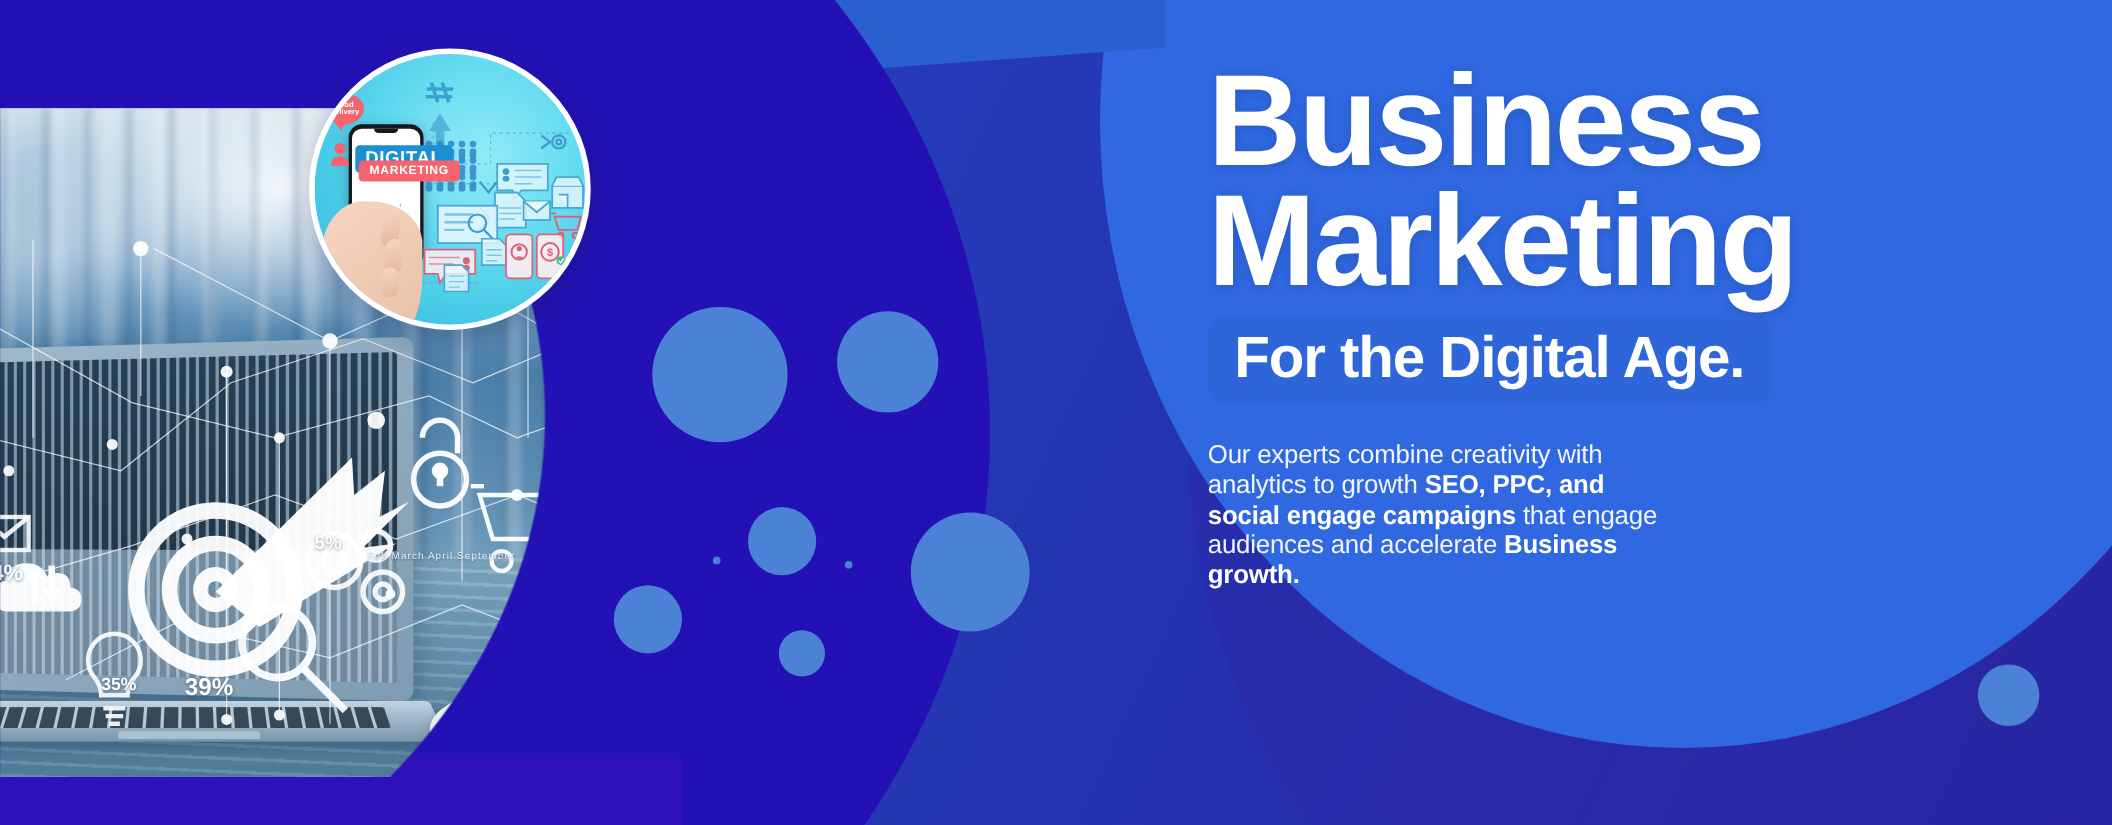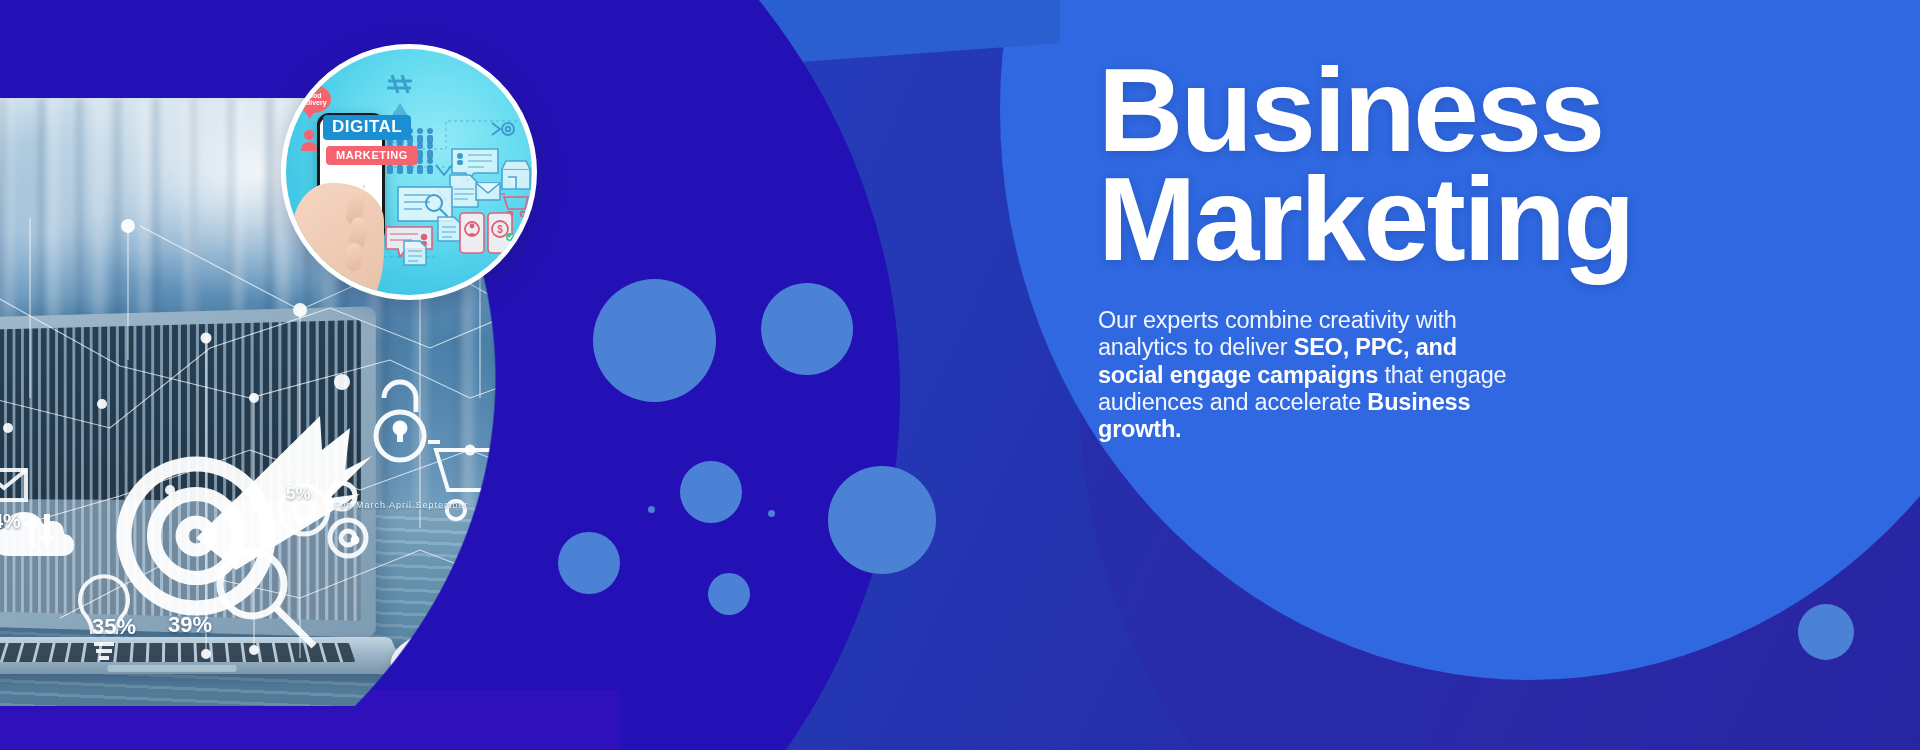--- a/index.html
+++ b/index.html
@@ -188,21 +188,21 @@
     width:22px; height:4px; background:#15181d; border-radius:0 0 4px 4px; z-index:3;
   }
   .tag {
     position:absolute; z-index:4;
     color:#fff; font-weight:700;
     border-radius:4px;
     text-align:center;
     white-space:nowrap;
   }
   .tag-digital {
-    left:37px; top:66px;
+    left:37px; top:83px;
     background:#1b8fd4;
     font-size:17px; letter-spacing:.5px;
     padding:2px 9px 3px;
   }
   .tag-marketing {
     left:40px; top:97px;
     background:#f4636e;
     font-size:11px; letter-spacing:.6px;
     padding:3px 10px 4px;
   }
@@ -409,21 +409,21 @@
             <path d="M546 442 l4 0 l0 14 l3 0 l-5 8 l-5 -8 l3 0 Z"></path>
           </g>
 
           <g stroke="#ffffff" stroke-width="5" fill="none" stroke-opacity=".9">
             <circle cx="588" cy="390" r="26"></circle>
               <circle cx="588" cy="390" r="10"></circle>
           </g>
         </svg>
 
         <div class="hud-label" style="left:-8px;top:412px;font-size:20px;">4%</div>
-        <div class="hud-label" style="left:92px;top:516px;font-size:22px;">35%</div>
+        <div class="hud-label" style="left:92px;top:516px;font-size:16px;">35%</div>
         <div class="hud-label" style="left:286px;top:386px;font-size:17px;opacity:.8;">5%</div>
         <div class="hud-label" style="left:168px;top:514px;font-size:22px;">39%</div>
         <div class="hud-label" style="left:570px;top:412px;font-size:20px;">39%</div>
         <div class="hud-label" style="left:518px;top:412px;font-size:17px;opacity:.85;">76</div>
         <div class="hud-months" style="left:334px;top:402px;">Feb  March  April  September</div>
       </div>
     </div>
   </div>
 
   <div class="circle-inset">
@@ -612,18 +612,19 @@
       <div class="tag tag-digital">DIGITAL</div>
       <div class="tag tag-marketing">MARKETING</div>
     </div>
   </div>
 
   <div class="content">
     <h1 class="headline">
       <span>Business</span>
       <span class="l2">Marketing</span>
     </h1>
+    <div class="badge">For the Digital Age.</div>
     <p class="paragraph">
-      <span>Our experts combine creativity with analytics to deliver </span><b>SEO, PPC, and social engage campaigns</b><span> that engage audiences and accelerate </span><b>Business growth.</b>
+      <span>Our experts combine creativity with analytics to growth </span><b>SEO, PPC, and social engage campaigns</b><span> that engage audiences and accelerate </span><b>Business growth.</b>
     </p>
   </div>
 
 </div>
 
 </body></html>

